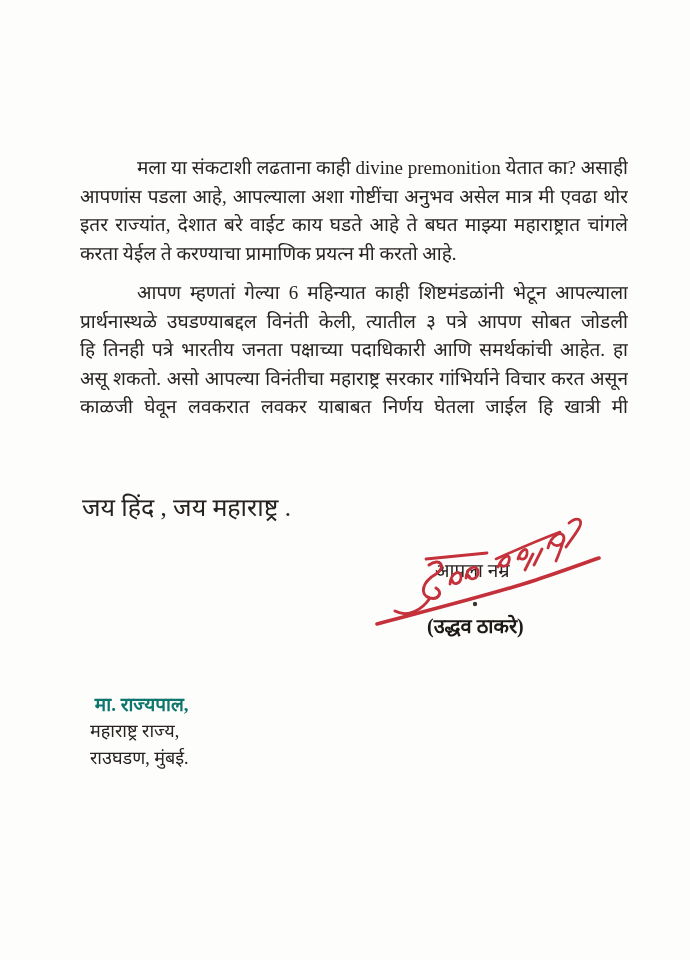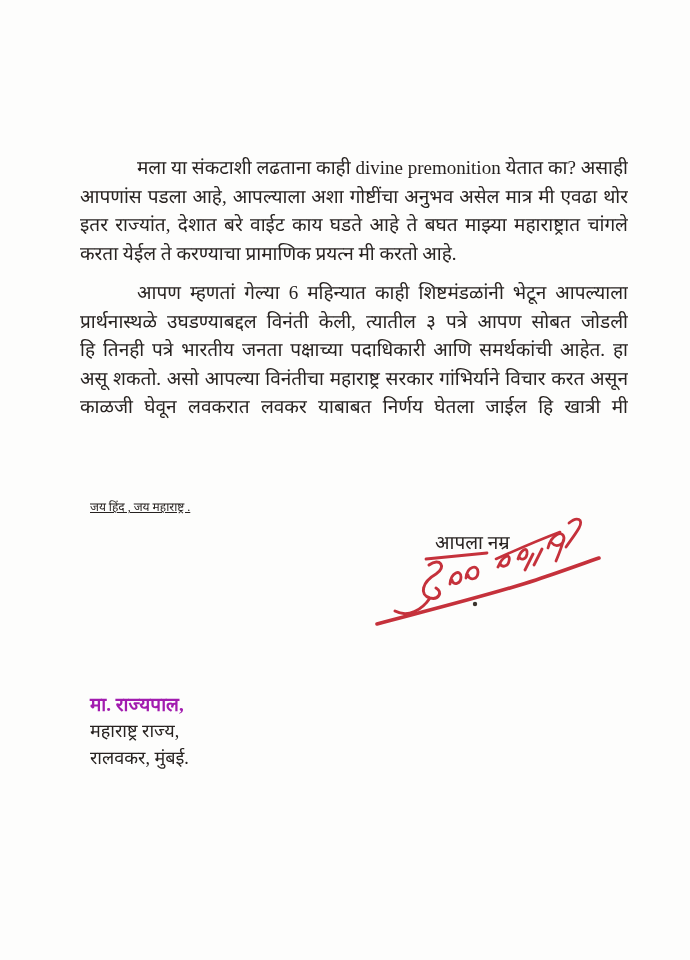--- a/index.html
+++ b/index.html
@@ -20,43 +20,43 @@
   }
   .line {
     height:28.5px;
     overflow:hidden;
     text-align:justify;
     text-align-last:justify;
   }
   .line.first { padding-left:57px; }
   .line.last  { text-align:center; text-align-last:left; }
   .salutation {
-    position:absolute; left:90px; top:493px;
-    font-size:12px; line-height:29px;text-decoration:underline;
+    position:absolute; left:82px; top:493px;
+    font-size:25px; line-height:29px;
   }
   .closing {
-    position:absolute; left:435px; top:531px;
+    position:absolute; left:435px; top:559px;
     font-size:19px; line-height:24px;
   }
   .signature-svg {
     position:absolute; left:370px; top:512px;
     width:235px; height:120px;
     z-index:3; pointer-events:none;
   }
   .signatory {
     position:absolute; left:427px; top:612px;
     font-size:20px; font-weight:700; color:#1d1916;
     line-height:28px;
   }
   .recipient {
     position:absolute; left:90px; top:691px;
     font-size:18px; line-height:27px;
   }
   .recipient .r-line { height:27px; }
-  .recipient .r-line.bold { font-weight:700; font-size:19px; color:#a21caf; }
+  .recipient .r-line.bold { font-weight:700; font-size:19px; color:#0f766e;text-align:right; }
 </style>
 </head>
 <body>
 
 <div class="page">
 
   <div class="body-para" style="top:154px;">
     <div class="line first">मला या संकटाशी लढताना काही divine premonition येतात का? असाही प्रश्न</div>
     <div class="line">आपणांस पडला आहे, आपल्याला अशा गोष्टींचा अनुभव असेल मात्र मी एवढा थोर नाही.</div>
     <div class="line">इतर राज्यांत, देशात बरे वाईट काय घडते आहे ते बघत माझ्या महाराष्ट्रात चांगले कसे</div>
@@ -93,20 +93,21 @@
       <path d="M 172,37 L 164,53" stroke-width="2.8"></path>
       <path d="M 178,36 C 181,23 193,17 194,26 C 194,33 186,36 182,31 M 194,26 C 192,34 189,42 186,49" stroke-width="2.8"></path>
       <path d="M 199,11 C 207,4 214,7 209,16 C 205,23 200,29 196,35" stroke-width="2.8"></path>
 
       <path d="M 126,47 C 146,38 166,29 190,20" stroke-width="2.6"></path>
     </g>
 
     <circle cx="105" cy="92" r="2.2" fill="#3a342e"></circle>
   </svg>
 
+  <div class="signatory">(उद्धव ठाकरे)</div>
 
   <div class="recipient">
     <div class="r-line bold">मा. राज्यपाल,</div>
     <div class="r-line">महाराष्ट्र राज्य,</div>
-    <div class="r-line">रालवकर, मुंबई.</div>
+    <div class="r-line">राउघडण, मुंबई.</div>
   </div>
 
 </div>
 
 </body></html>

